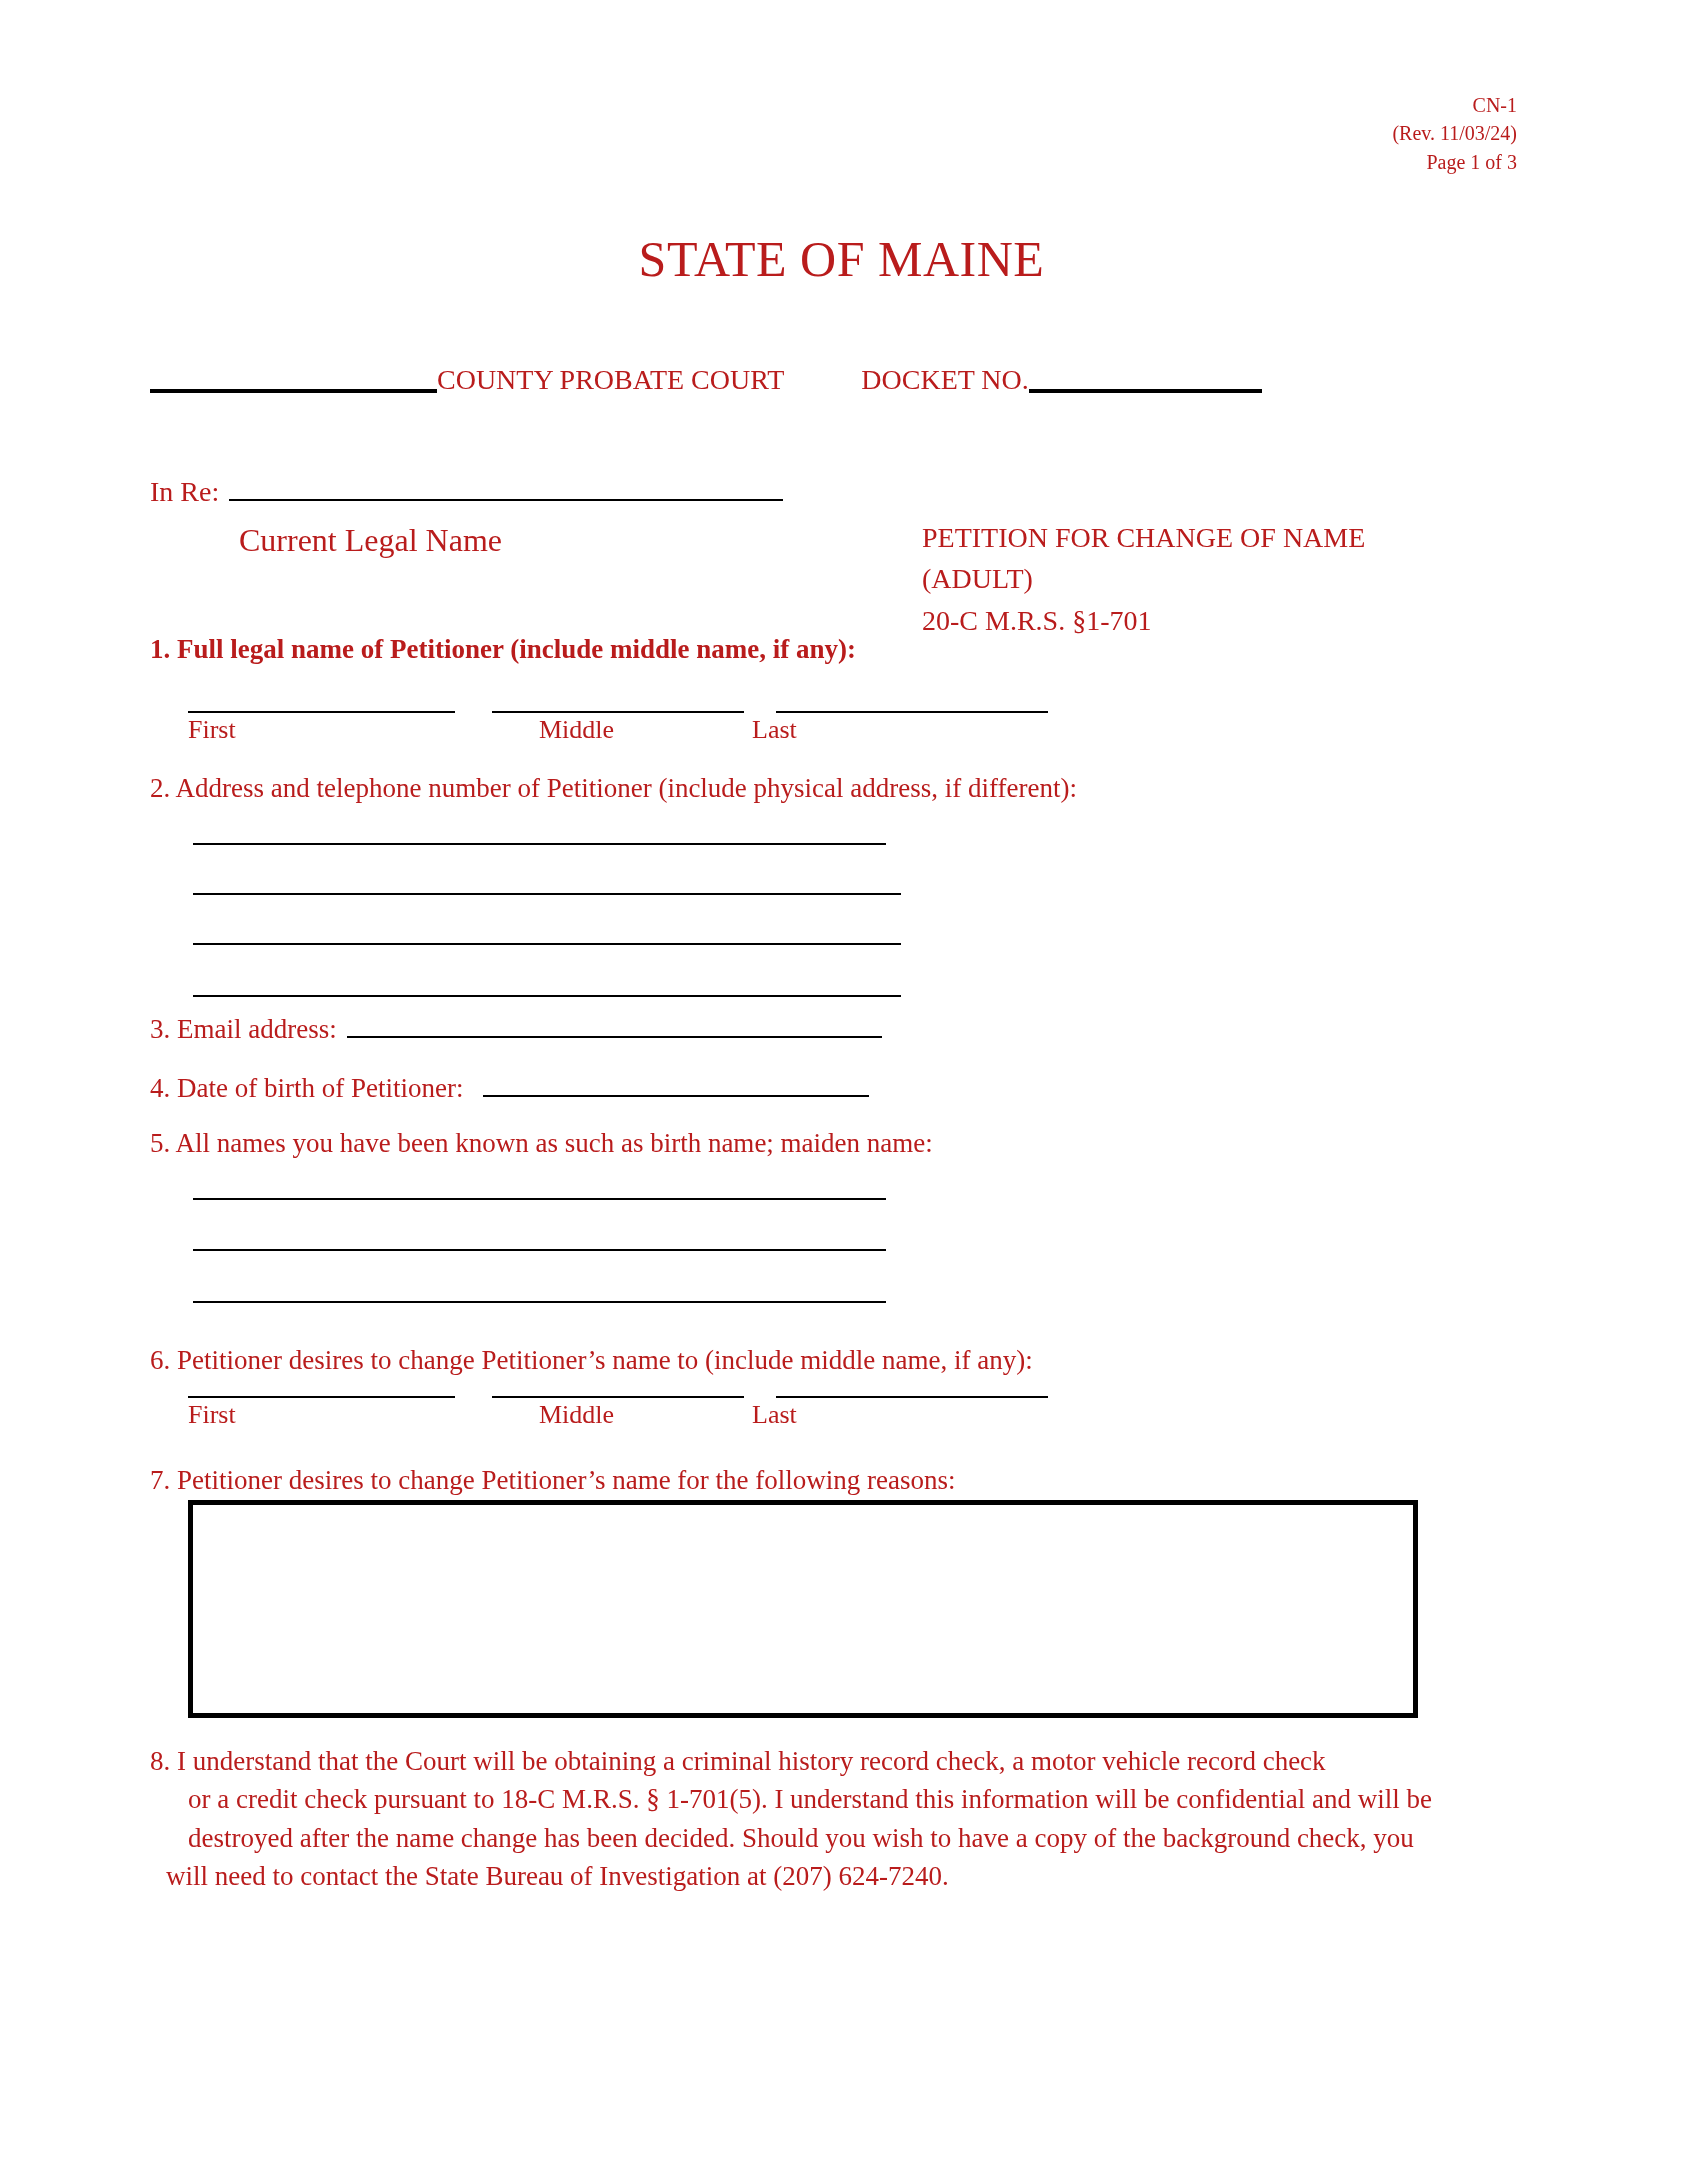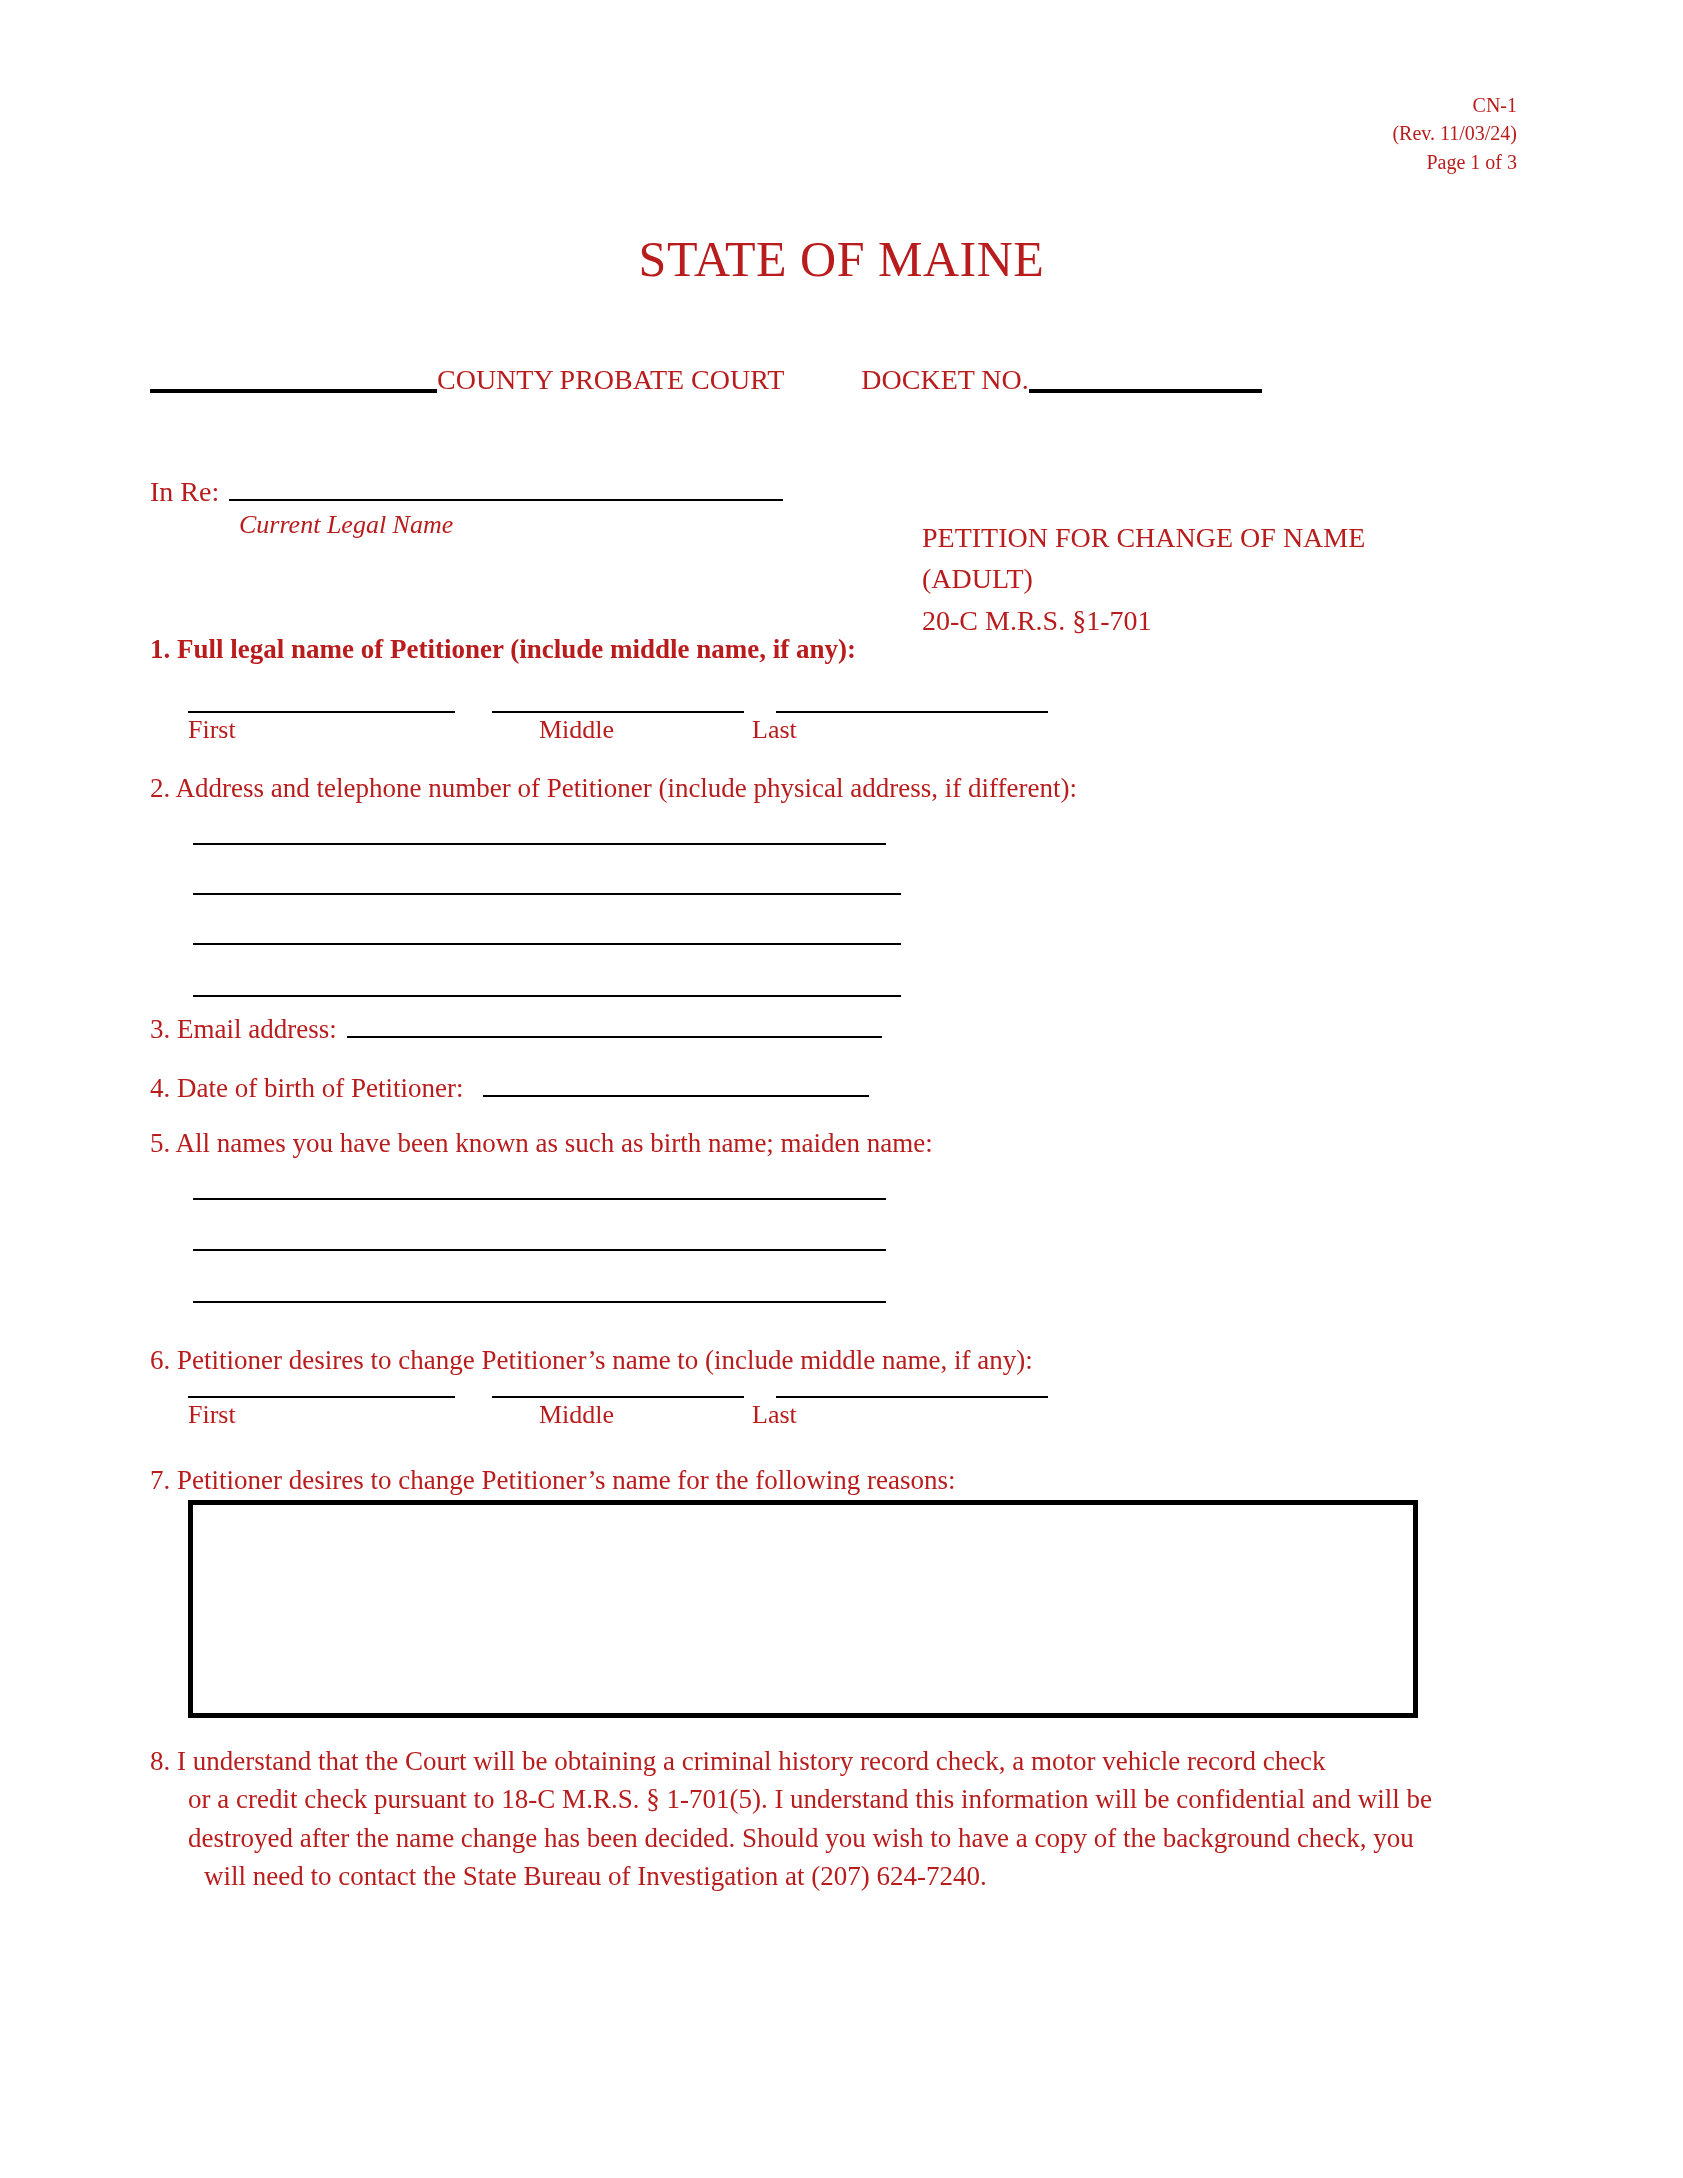--- a/index.html
+++ b/index.html
@@ -77,23 +77,22 @@
   .inre-label { display: inline-block; }
   .inre-rule {
     display: inline-block;
     width: 554px;
     border-bottom: 2px solid #000;
     height: 26px;
     margin-left: 10px;
   }
   .caption-sub {
     margin-left: 89px;
-    margin-top: 2px;
-    font-size: 26px;
-    font-style: italic;
+    margin-top: 14px;
+    font-size: 32px;
   }
   .caption-right {
     position: absolute;
     top: 0;
     left: 772px;
     font-size: 28px;
     line-height: 1.48;
     margin-top: 44px;
   }
   .caption-right div { white-space: nowrap; }
@@ -266,17 +265,17 @@
   <div class="item" style="top:1462px; left:150px; width:1337px;">
     <div class="item-text">7. Petitioner desires to change Petitioner’s name for the following reasons:</div>
   </div>
 
   <div class="reason-box" style="top:1500px; left:188px; width:1230px; height:218px;"></div>
 
   <div class="item para" style="top:1742px; left:150px; width:1386px; line-height:1.42;">
     <div>8. I understand that the Court will be obtaining a criminal history record check, a motor vehicle record check</div>
     <div style="margin-left:38px;">or a credit check pursuant to 18-C M.R.S. § 1-701(5).  I understand this information will be confidential and will be</div>
     <div style="margin-left:38px;">destroyed after the name change has been decided.  Should you wish to have a copy of the background check, you</div>
-    <div style="margin-left:54px;">will need to contact the State Bureau of Investigation at (207) 624-7240.</div>
+    <div style="margin-left:16px;">will need to contact the State Bureau of Investigation at (207) 624-7240.</div>
   </div>
 
 </div>
 
 
 </body></html>

